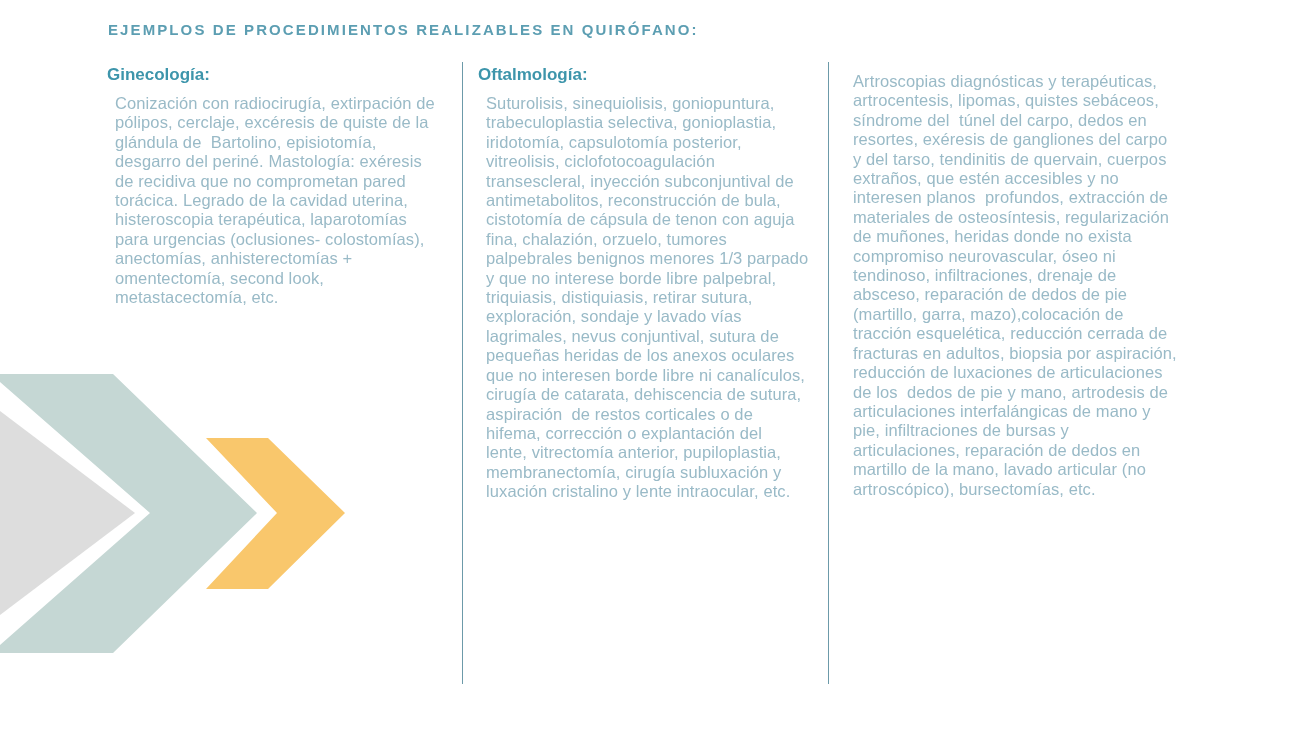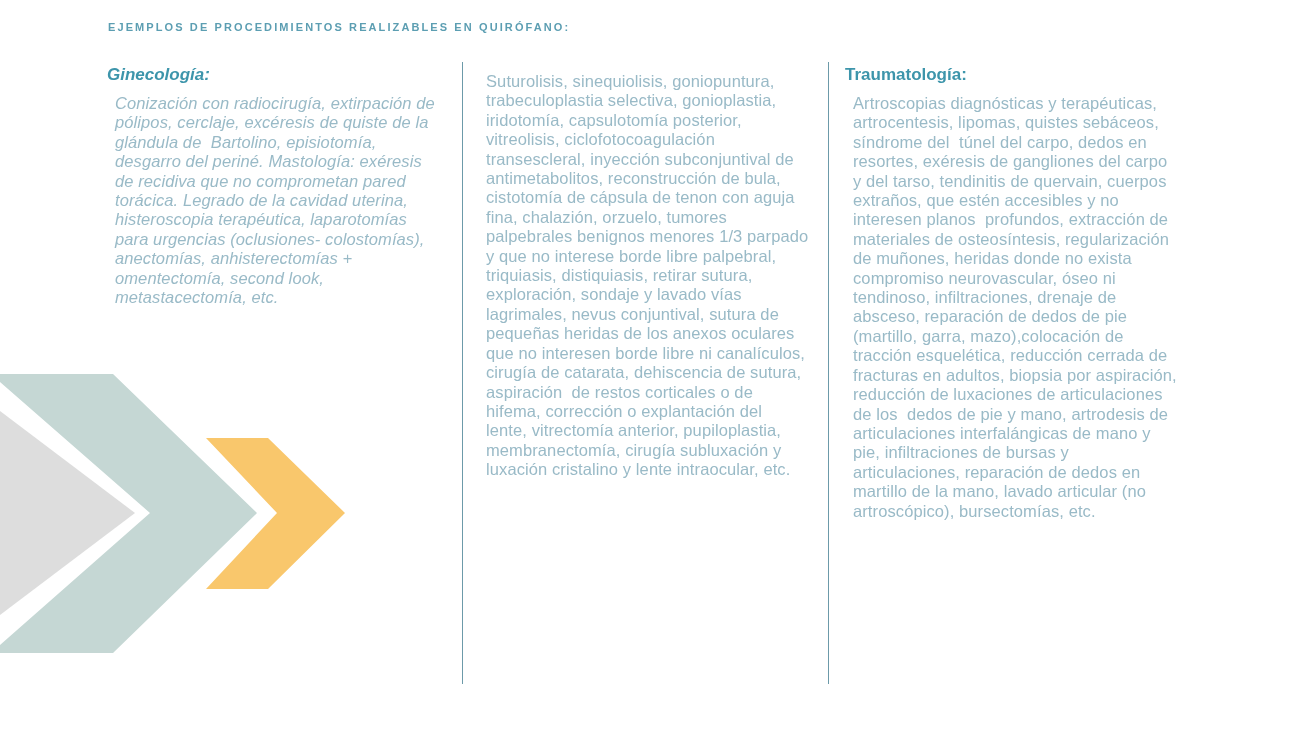--- a/index.html
+++ b/index.html
@@ -2,25 +2,25 @@
 <html><head>
 <meta charset="utf-8">
 <style>
   html, body { margin: 0; padding: 0; background: #ffffff; }
   body {
     width: 1290px; height: 735px; position: relative; overflow: hidden;
     font-family: "Liberation Sans", sans-serif;
   }
   .page-title {
     position: absolute; left: 108px; top: 21px; margin: 0;
-    font-size: 11px; font-weight: 700; letter-spacing: 2.1px;
+    font-size: 15px; font-weight: 700; letter-spacing: 2.1px;
     color: #5C9EB2; white-space: nowrap;
   }
   .col { position: absolute; top: 64px; width: 342px; }
-  .col-1 { left: 107px; font-style: italic; }
+  .col-1 { left: 107px; }
   .col-2 { left: 478px; }
   .col-3 { left: 845px; }
   .col h3 {
     margin: 0 0 3px 0; font-size: 17px; line-height: 22px;
     font-weight: 700; color: #3D95AB;
   }
   .col p {
     margin: 8px; font-size: 16.5px; line-height: 19.4px;
     color: #99BAC7; letter-spacing: 0.1px; white-space: pre-wrap;
   }
@@ -47,21 +47,21 @@
 <h1 class="page-title">EJEMPLOS DE PROCEDIMIENTOS REALIZABLES EN QUIRÓFANO:</h1>
 
 <div class="col col-1">
   <h3>Ginecología:</h3>
   <p>Conización con radiocirugía, extirpación de pólipos, cerclaje, excéresis de quiste de la glándula de  Bartolino, episiotomía, desgarro del periné. Mastología: exéresis de recidiva que no comprometan pared torácica. Legrado de la cavidad uterina, histeroscopia terapéutica, laparotomías para urgencias (oclusiones- colostomías), anectomías, anhisterectomías + omentectomía, second look, metastacectomía, etc.</p>
 </div>
 
 <div class="divider divider-1"></div>
 
 <div class="col col-2">
+  <h3>Oftalmología:</h3>
   <p>Suturolisis, sinequiolisis, goniopuntura, trabeculoplastia selectiva, gonioplastia, iridotomía, capsulotomía posterior, vitreolisis, ciclofotocoagulación transescleral, inyección subconjuntival de antimetabolitos, reconstrucción de bula, cistotomía de cápsula de tenon con aguja fina, chalazión, orzuelo, tumores palpebrales benignos menores 1/3 parpado y que no interese borde libre palpebral, triquiasis, distiquiasis, retirar sutura, exploración, sondaje y lavado vías lagrimales, nevus conjuntival, sutura de pequeñas heridas de los anexos oculares que no interesen borde libre ni canalículos, cirugía de catarata, dehiscencia de sutura, aspiración  de restos corticales o de hifema, corrección o explantación del  lente, vitrectomía anterior, pupiloplastia, membranectomía, cirugía subluxación y luxación cristalino y lente intraocular, etc.</p>
 </div>
 
 <div class="divider divider-2"></div>
 
 <div class="col col-3">
-  <h3>Traumatología:</h3>
   <p>Artroscopias diagnósticas y terapéuticas, artrocentesis, lipomas, quistes sebáceos, síndrome del  túnel del carpo, dedos en resortes, exéresis de gangliones del carpo y del tarso, tendinitis de quervain, cuerpos extraños, que estén accesibles y no interesen planos  profundos, extracción de materiales de osteosíntesis, regularización de muñones, heridas donde no exista compromiso neurovascular, óseo ni tendinoso, infiltraciones, drenaje de absceso, reparación de dedos de pie (martillo, garra, mazo),colocación de tracción esquelética, reducción cerrada de fracturas en adultos, biopsia por aspiración, reducción de luxaciones de articulaciones de los  dedos de pie y mano, artrodesis de articulaciones interfalángicas de mano y pie, infiltraciones de bursas y articulaciones, reparación de dedos en martillo de la mano, lavado articular (no artroscópico), bursectomías, etc.</p>
 </div>
 
 </body></html>

